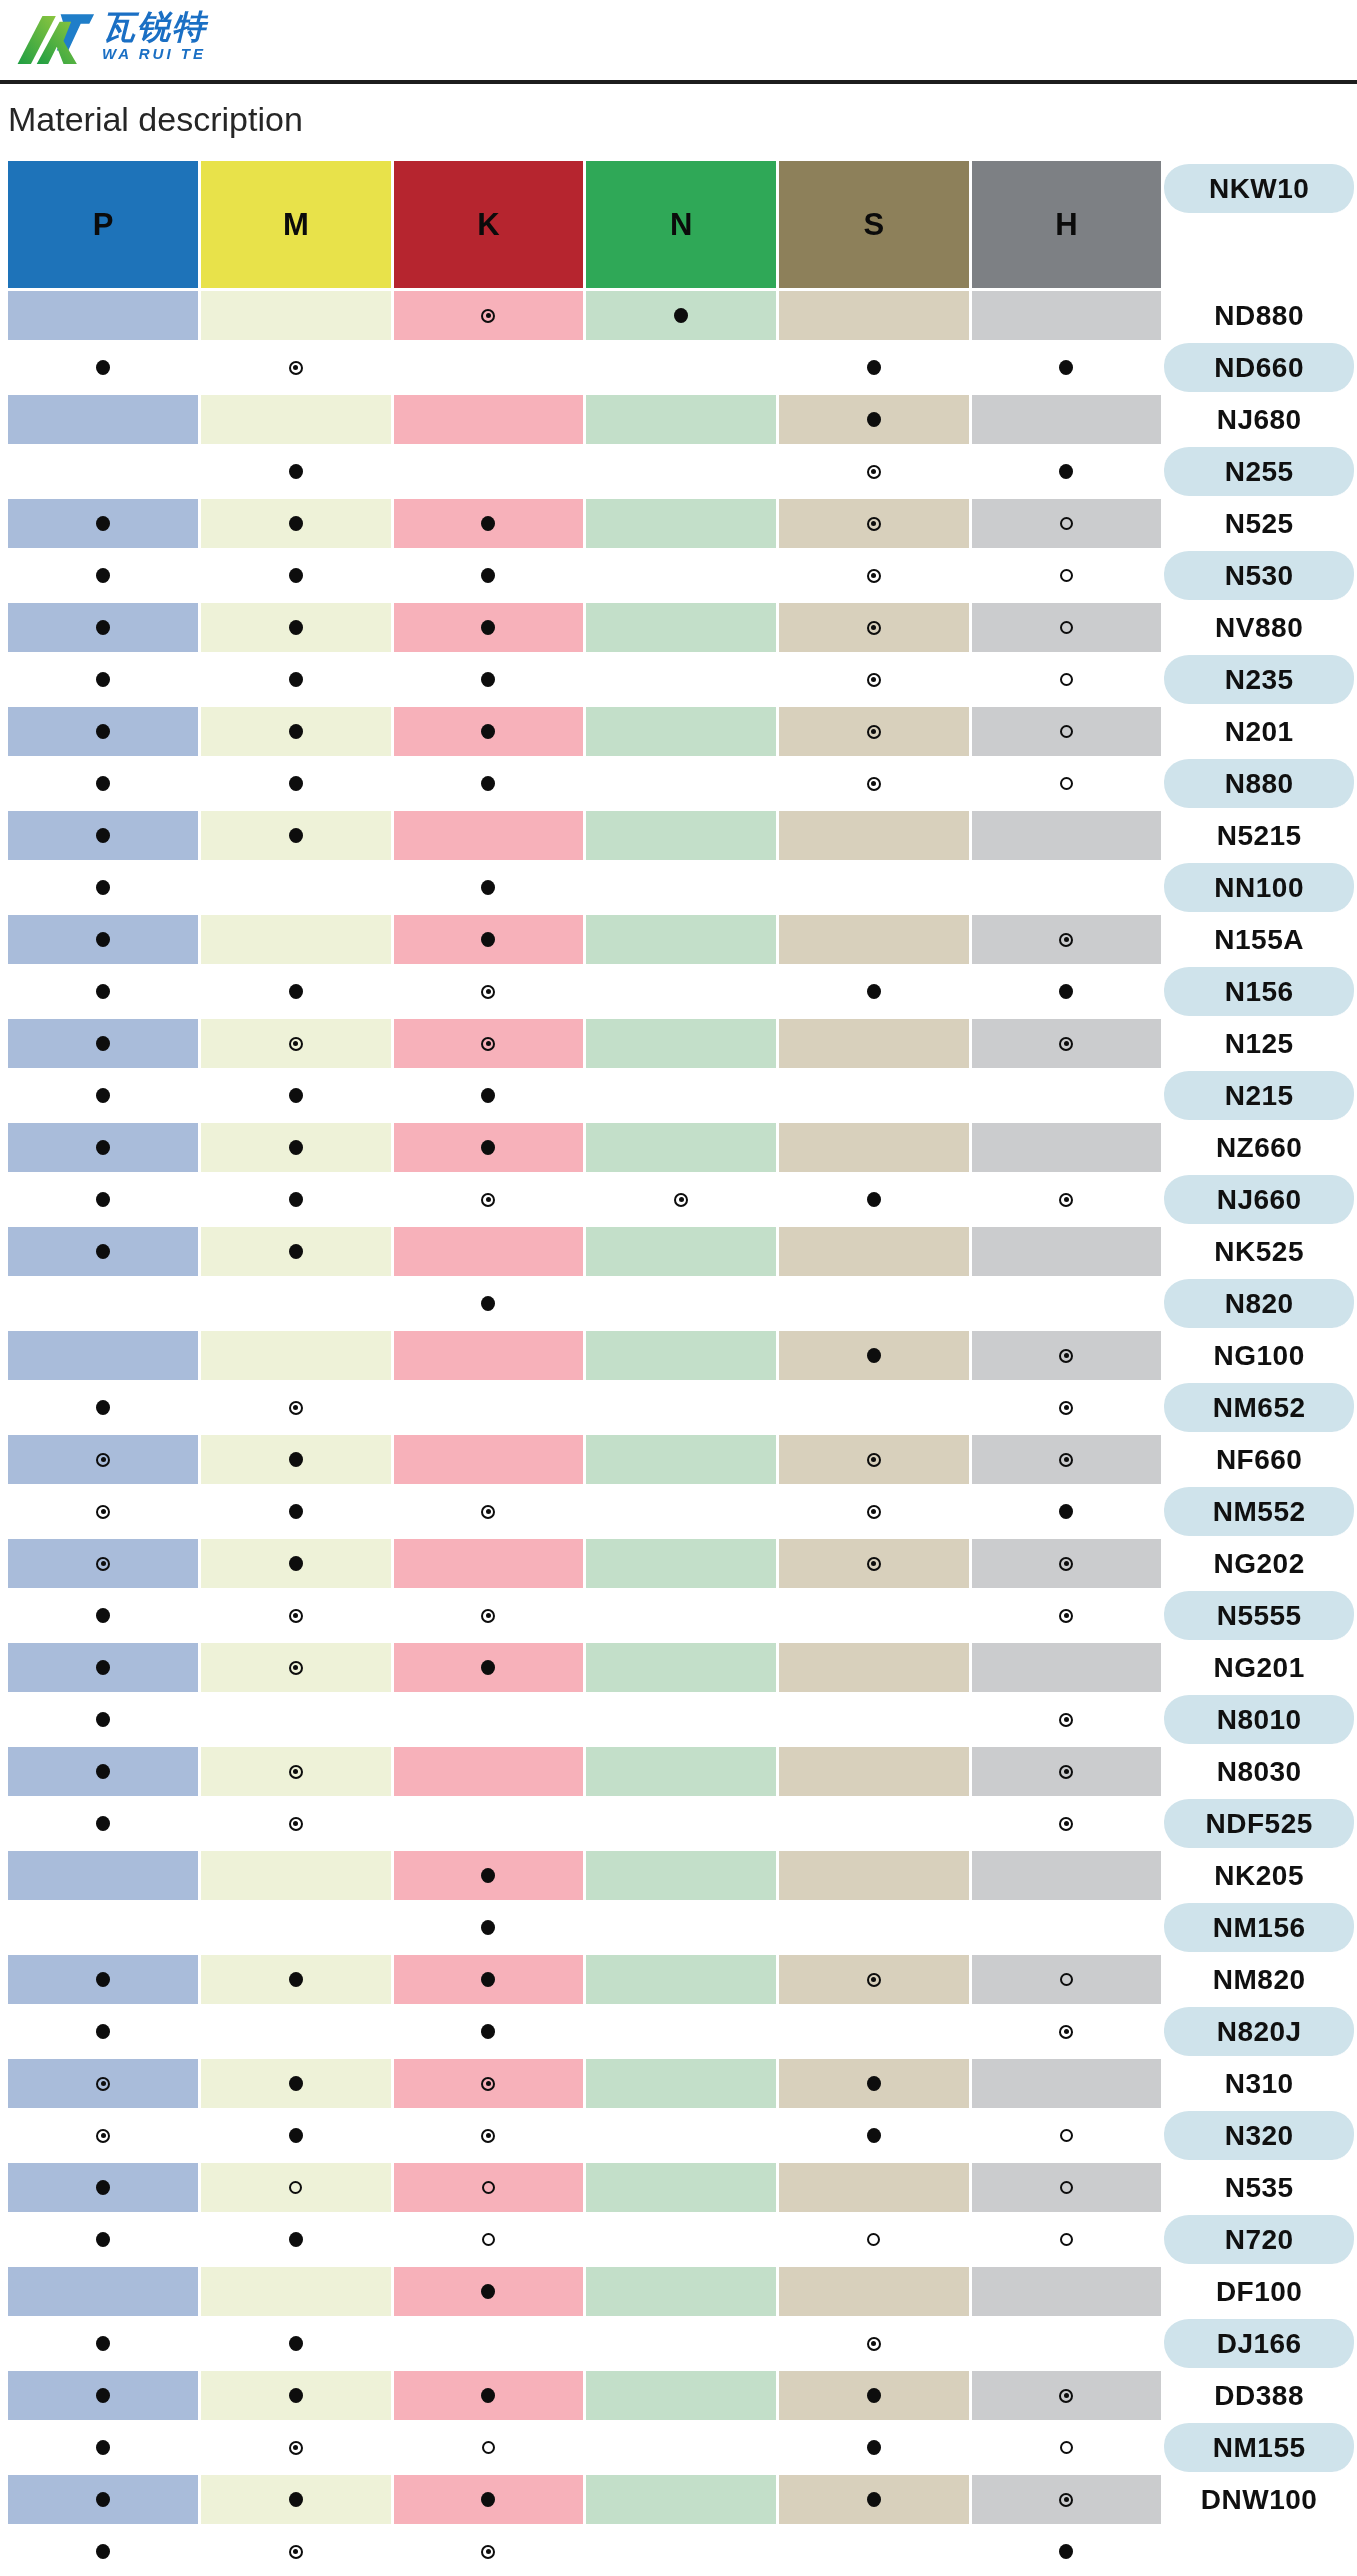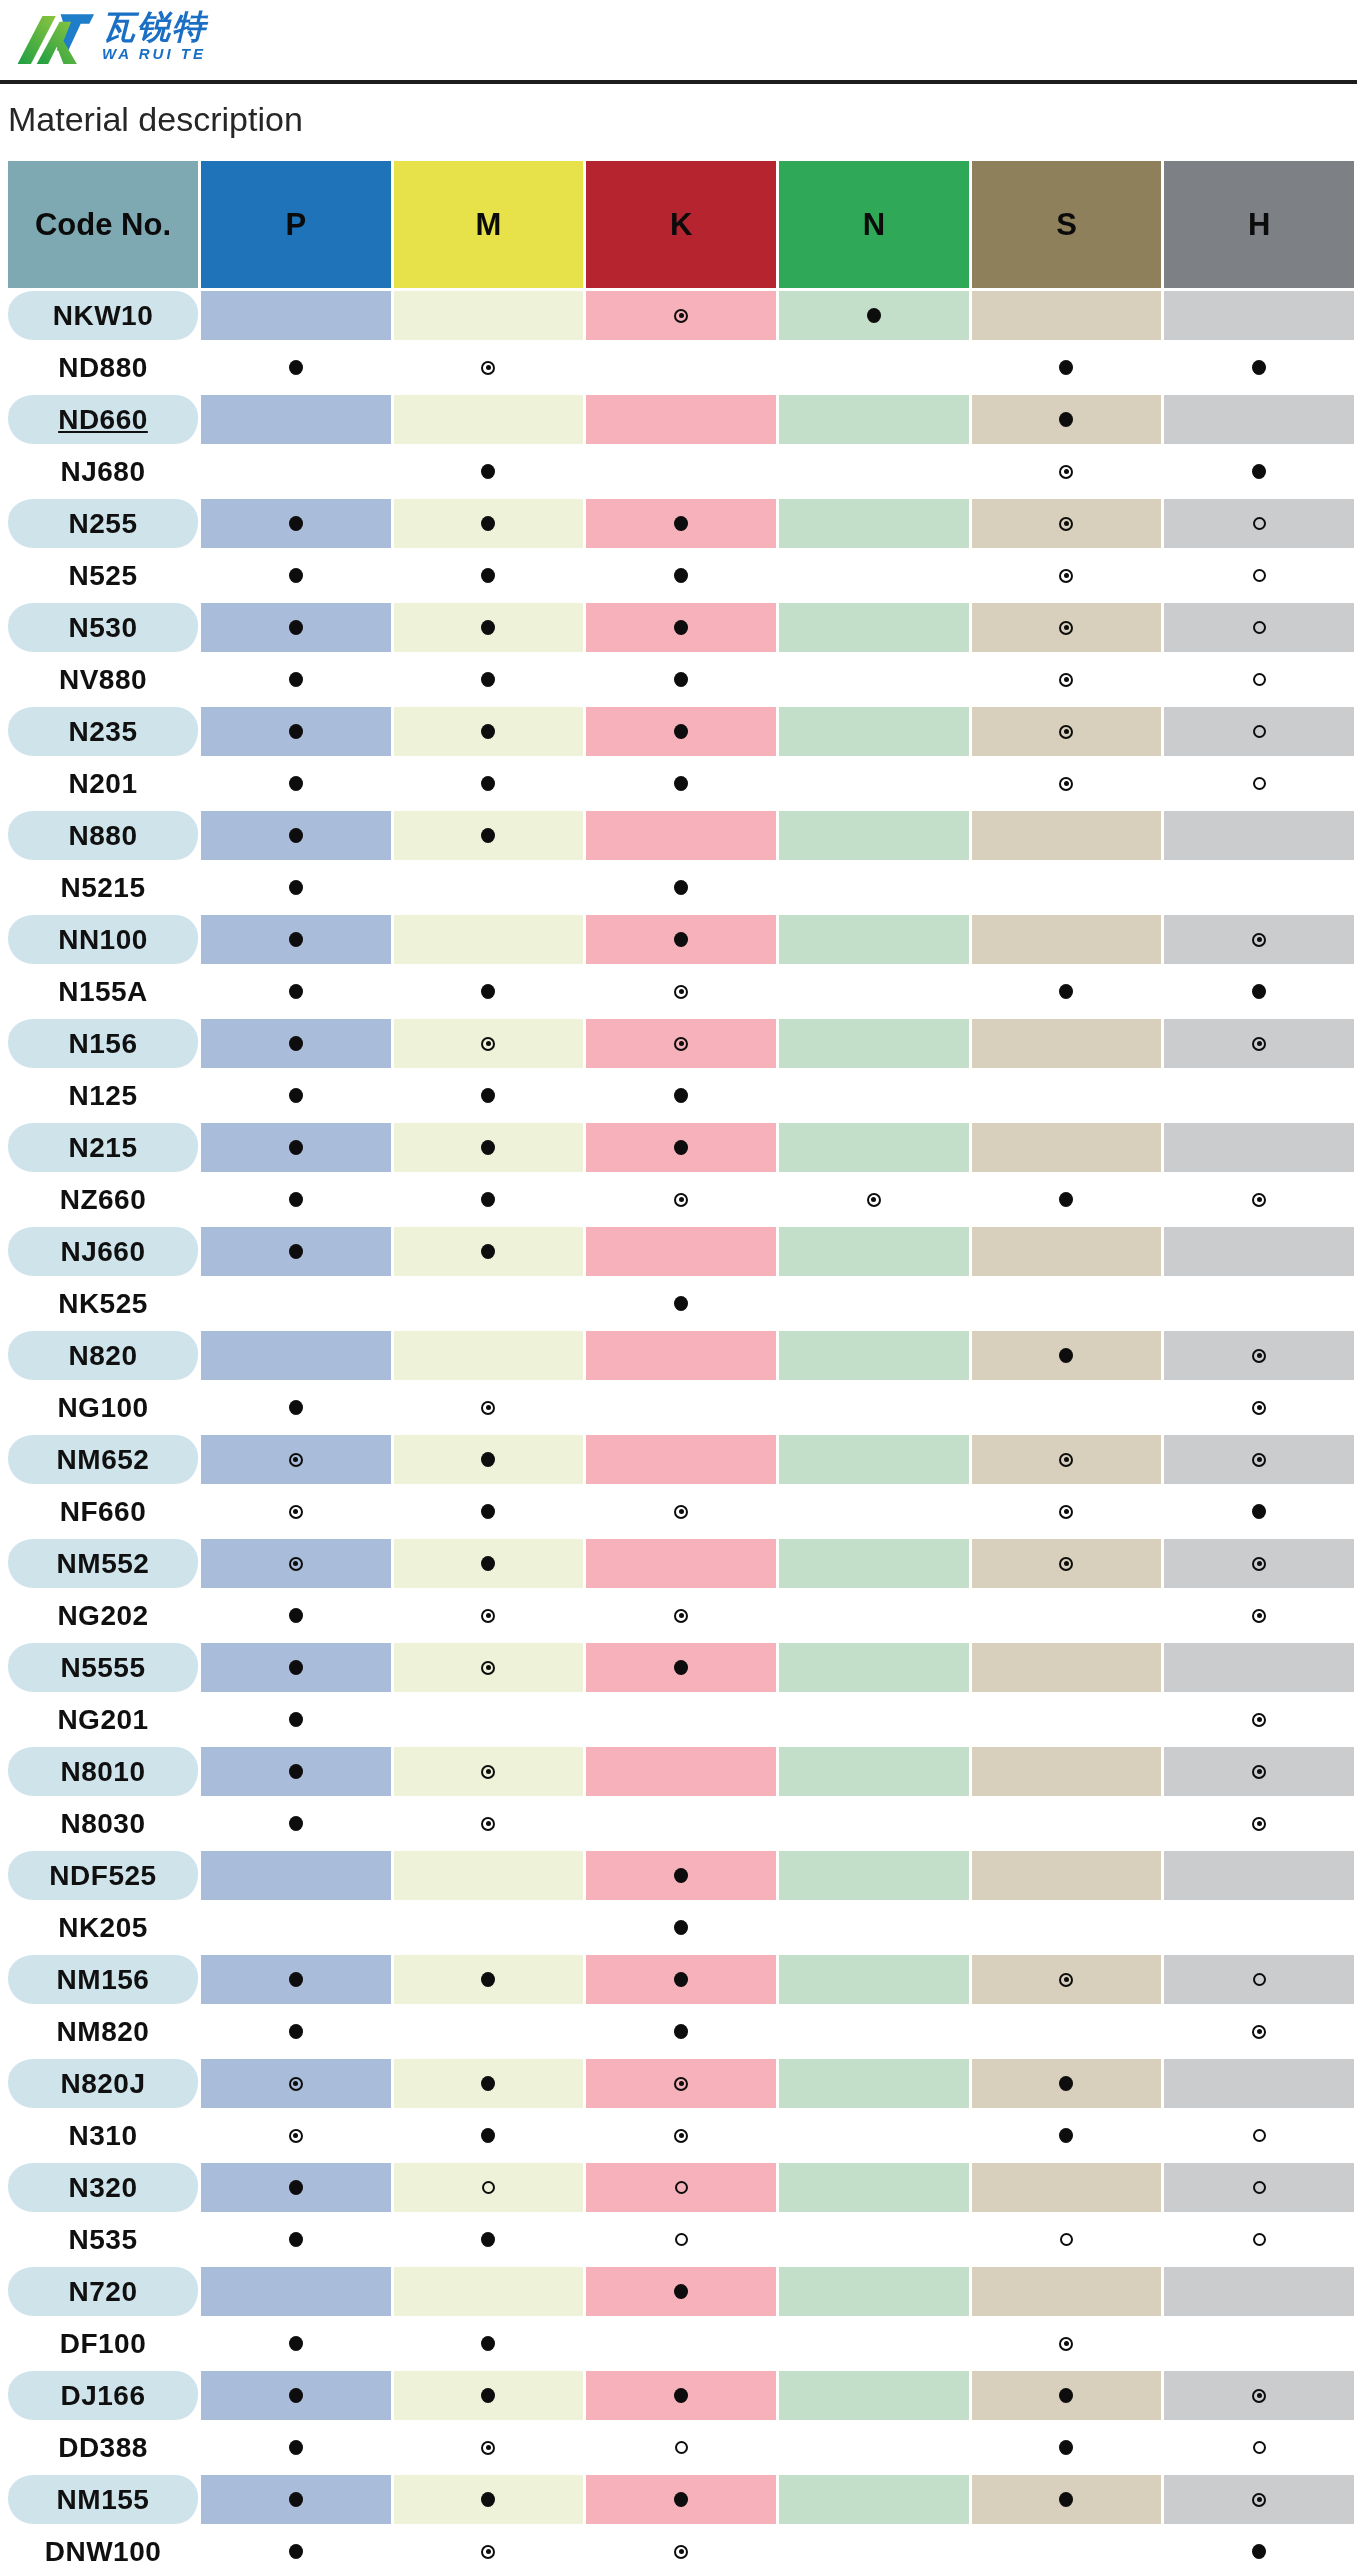--- a/index.html
+++ b/index.html
@@ -61,21 +61,20 @@
         <span class="logo-en">WA RUI TE</span>
       </div>
     </div>
   </div>
 
   <div class="title-rule"></div>
 
   <h2 class="section-title">Material description</h2>
 
   <div class="grid" id="material-table">
-      <div class="hcell" style="background: rgb(127, 169, 178);">Code No.</div>
       <div class="hcell" style="background: rgb(30, 115, 185);">P</div>
       <div class="hcell" style="background: rgb(232, 226, 74);">M</div>
       <div class="hcell" style="background: rgb(182, 37, 47);">K</div>
       <div class="hcell" style="background: rgb(47, 168, 87);">N</div>
       <div class="hcell" style="background: rgb(141, 128, 90);">S</div>
       <div class="hcell" style="background: rgb(125, 128, 132);">H</div>
       <div class="cell code" style="background: rgb(207, 227, 235);">NKW10</div>
       <div class="cell" style="background: rgb(169, 188, 218);"></div>
       <div class="cell" style="background: rgb(238, 242, 216);"></div>
       <div class="cell" style="background: rgb(247, 177, 186);">
@@ -94,21 +93,21 @@
         <span class="mk mk-double" title="◎"></span>
       </div>
       <div class="cell"></div>
       <div class="cell"></div>
       <div class="cell">
         <span class="mk mk-solid" title="●"></span>
       </div>
       <div class="cell">
         <span class="mk mk-solid" title="●"></span>
       </div>
-      <div class="cell code" style="background: rgb(207, 227, 235); text-decoration: underline;">ND660</div>
+      <div class="cell code" style="background: rgb(207, 227, 235);">ND660</div>
       <div class="cell" style="background: rgb(169, 188, 218);"></div>
       <div class="cell" style="background: rgb(238, 242, 216);"></div>
       <div class="cell" style="background: rgb(247, 177, 186);"></div>
       <div class="cell" style="background: rgb(195, 223, 201);"></div>
       <div class="cell" style="background: rgb(216, 208, 188);">
         <span class="mk mk-solid" title="●"></span>
       </div>
       <div class="cell" style="background: rgb(203, 204, 206);"></div>
       <div class="cell code">NJ680</div>
       <div class="cell"></div>

